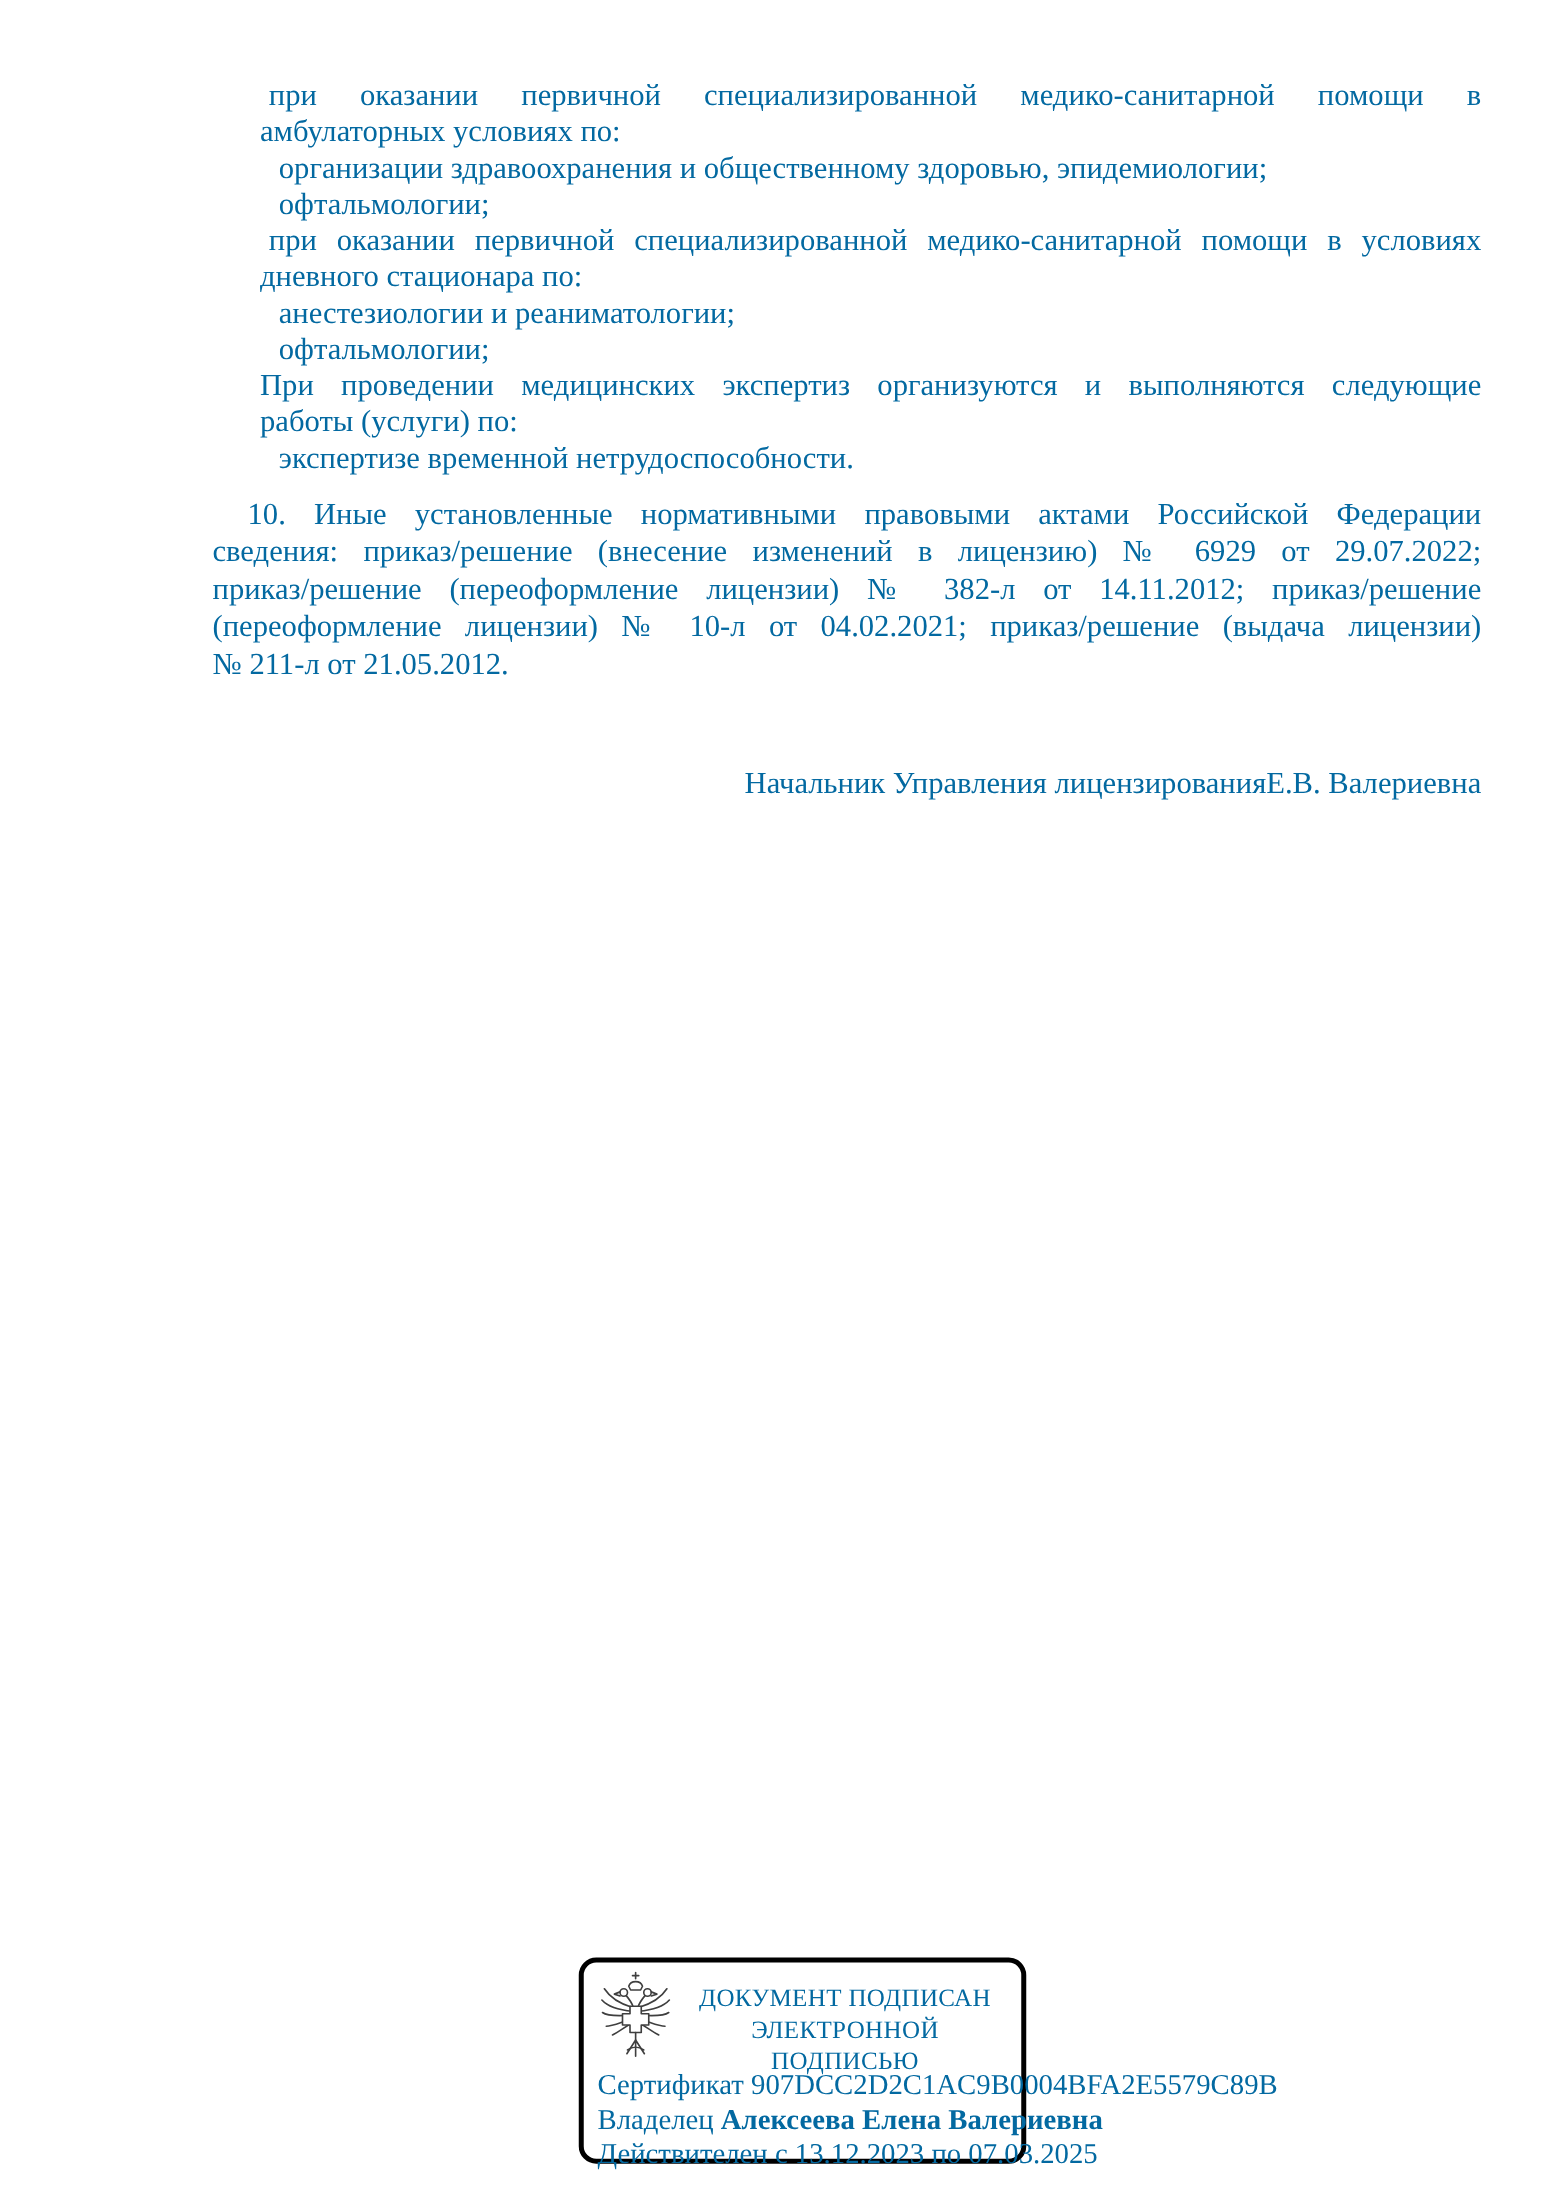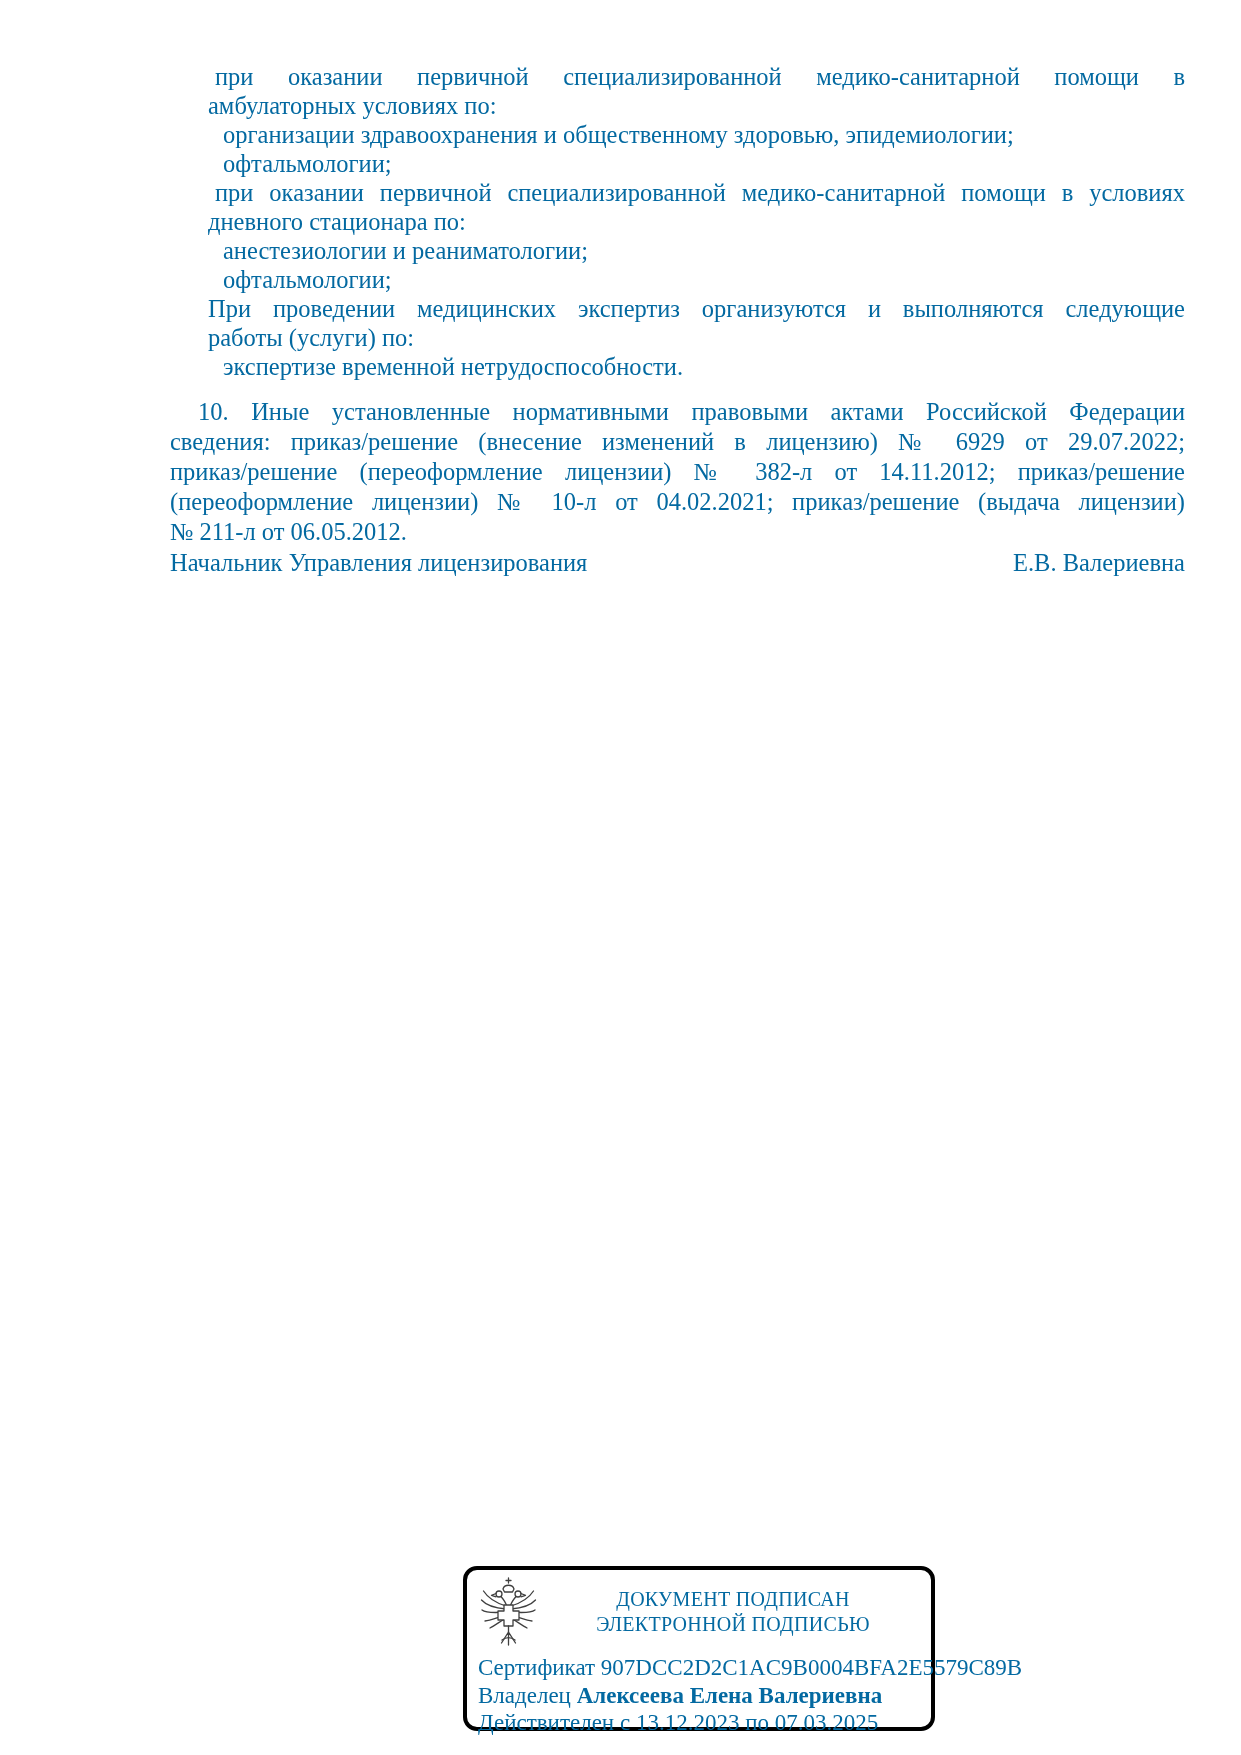--- a/index.html
+++ b/index.html
@@ -30,29 +30,30 @@
   .ind-body  { margin-left: 38px; }
   .ind-list  { margin-left: 53px; }
   .c9  { margin-top: 18px; }
   .c10 { margin-top: 16px; }
   .c9 .ln, .c10 .ln { line-height: 30px; }
   .ind-num  { margin-left: 28px; }
   .ind-cont { }
   .note { margin-top: 69px; }
   .note .ln { line-height: 31px; }
   .sig-row {
+    margin-top: 64px;
     display: flex;
-    justify-content: space-between;
+    justify-content: flex-end;
     line-height: 31px;
   }
   .stamp {
     position: absolute;
     left: 463px;
     top: 1566px;
-    width: 472px;
+    width: 358px;
     height: 165px;
     box-sizing: border-box;
     border: 4px solid #000000;
     border-radius: 14px;
     background: #ffffff;
     text-decoration: underline;
   }
   .emblem {
     position: absolute;
     left: 13px;
@@ -100,21 +101,21 @@
       <div class="ln ind-body">работы (услуги) по:</div>
       <div class="ln ind-list">экспертизе временной нетрудоспособности.</div>
     </div>
 
 
     <div class="c10">
       <div class="ln ind-num stretch">10. Иные установленные нормативными правовыми актами Российской Федерации</div>
       <div class="ln ind-cont stretch">сведения: приказ/решение (внесение изменений в лицензию) № 6929 от 29.07.2022;</div>
       <div class="ln ind-cont stretch">приказ/решение (переоформление лицензии) № 382-л от 14.11.2012; приказ/решение</div>
       <div class="ln ind-cont stretch">(переоформление лицензии) № 10-л от 04.02.2021; приказ/решение (выдача лицензии)</div>
-      <div class="ln ind-cont">№ 211-л от 06.05.2012.</div>
+      <div class="ln ind-cont">№ 211-л от 21.05.2012.</div>
     </div>
 
 
     <div class="sig-row">
       <span>Начальник Управления лицензирования</span>
       <span>Е.В. Валериевна</span>
     </div>
 
   </div>
 

